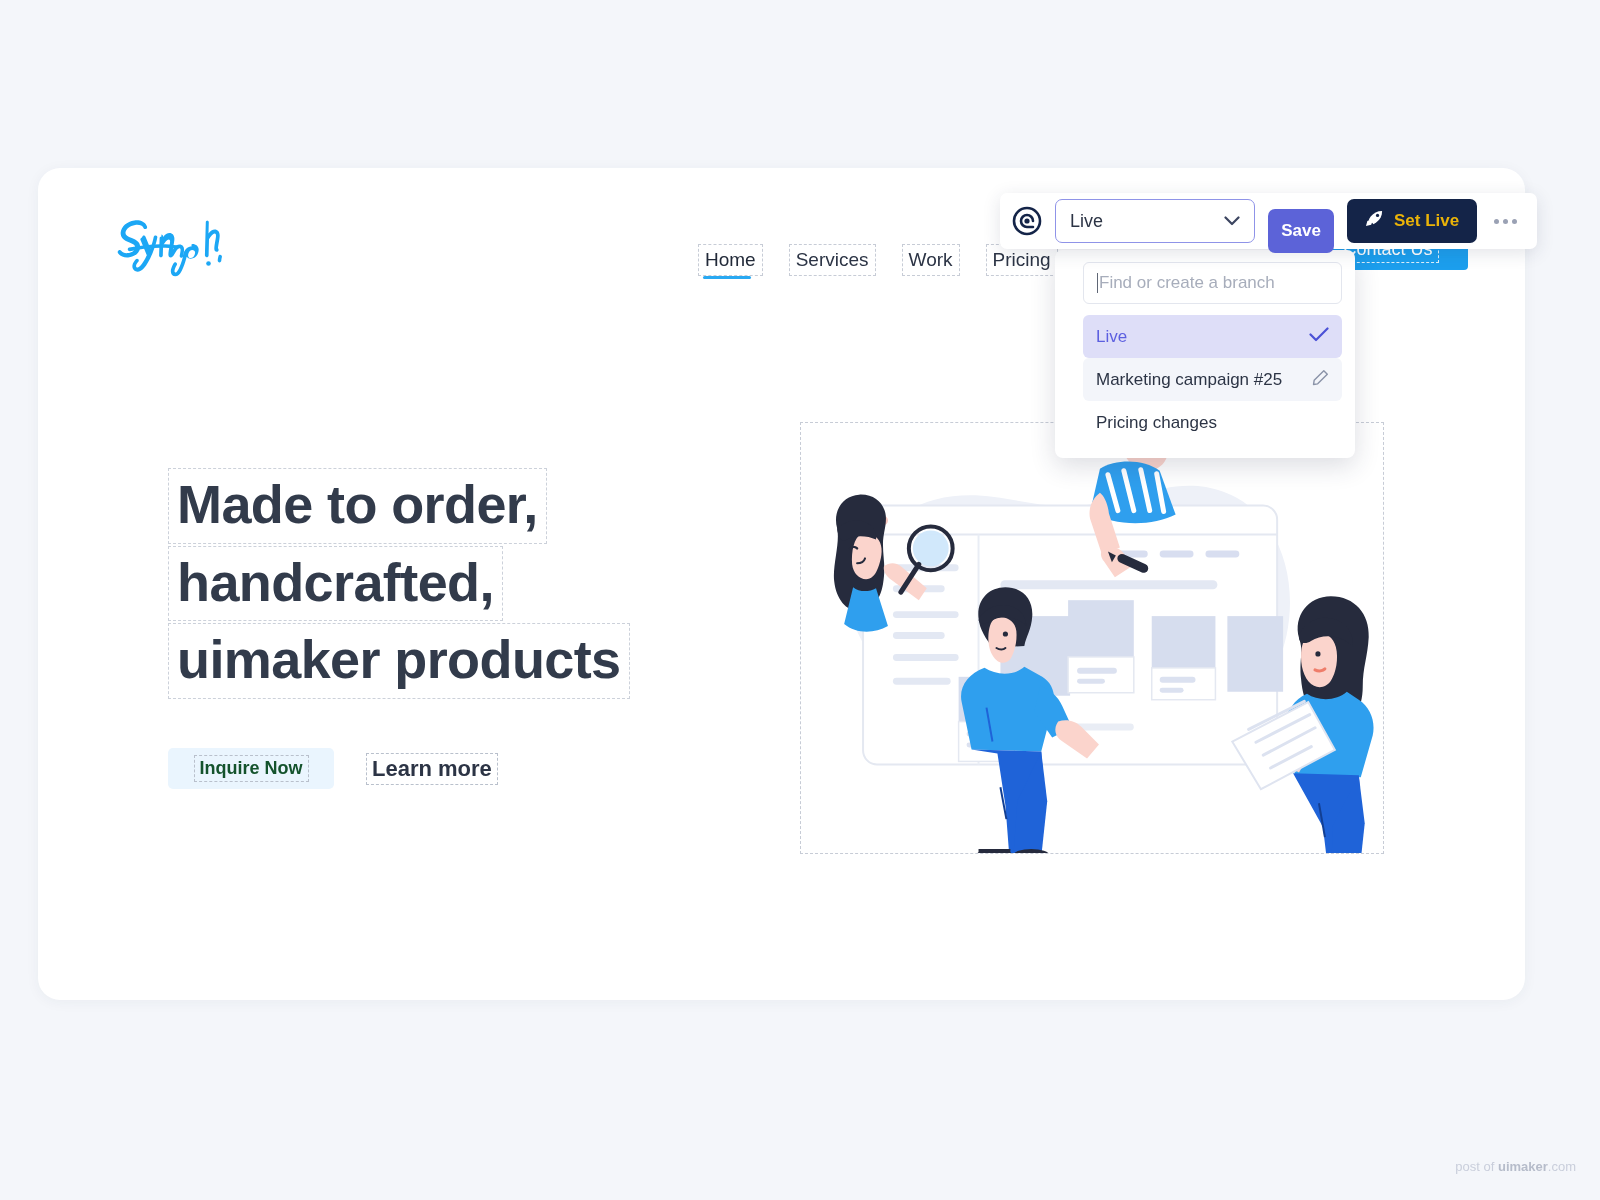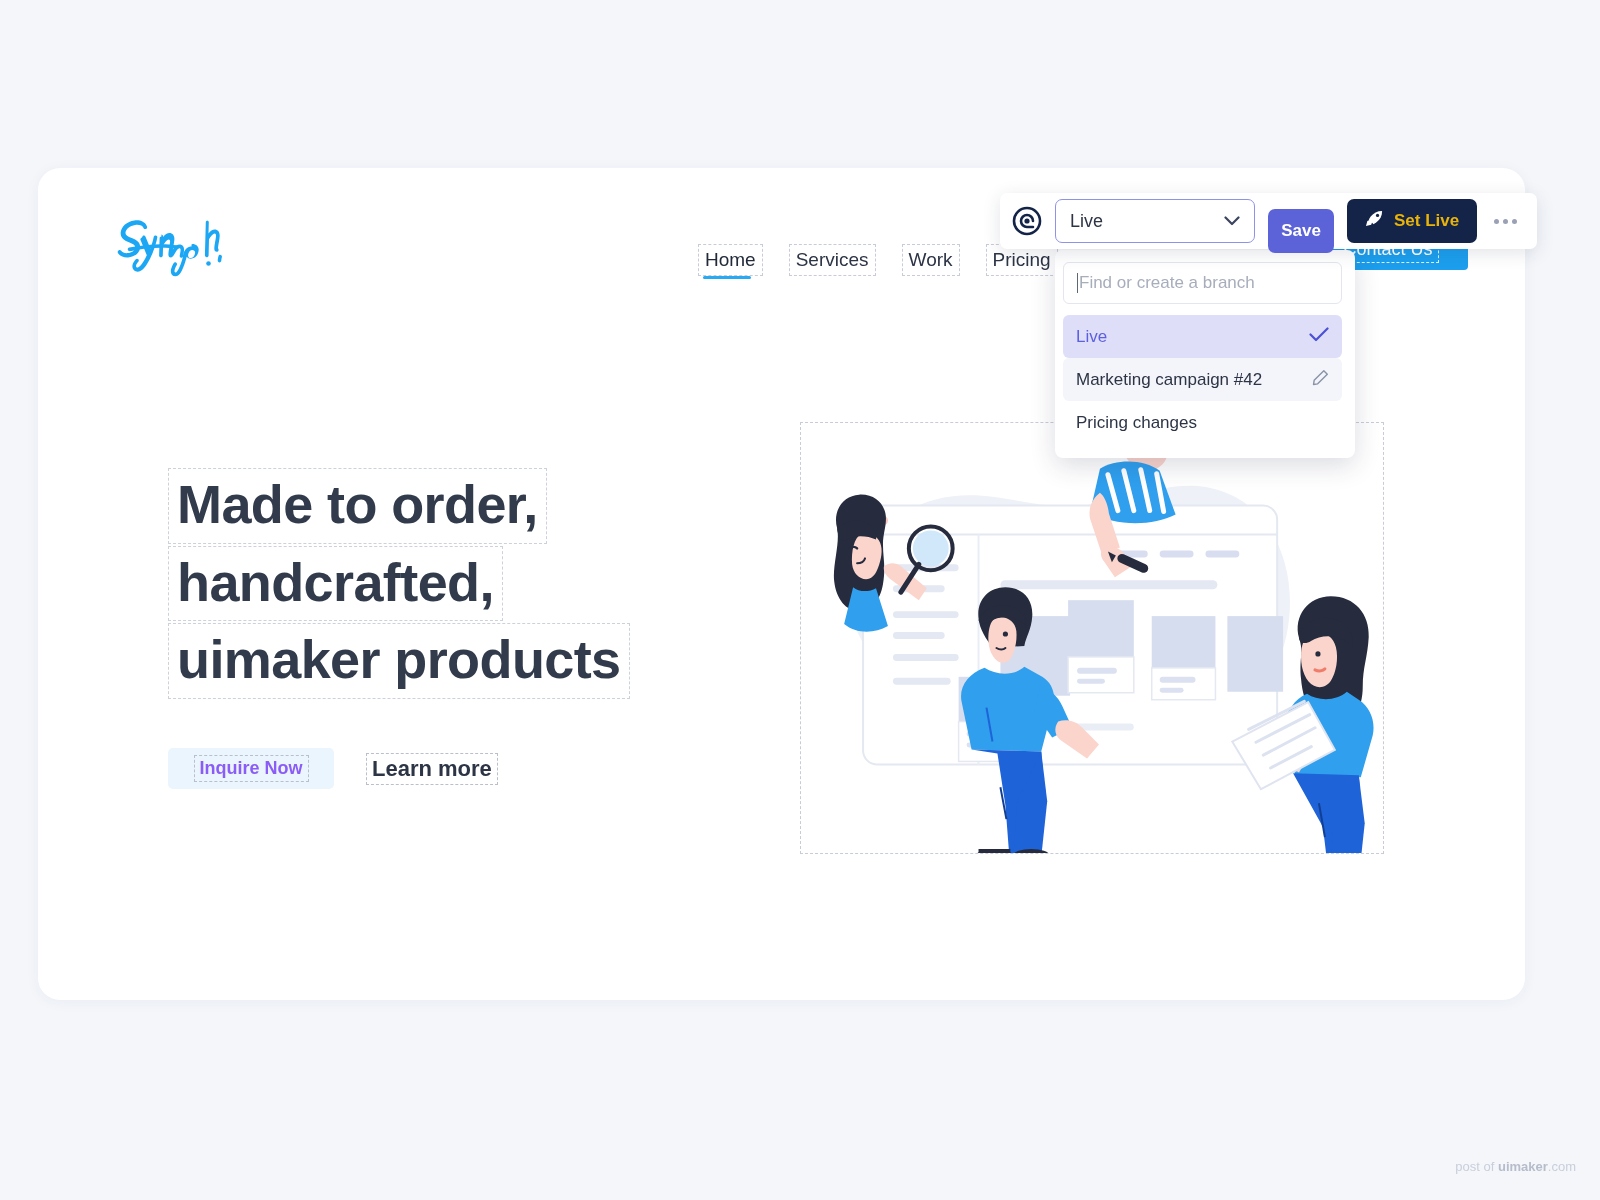--- a/index.html
+++ b/index.html
@@ -86,21 +86,21 @@
     position: absolute; left: 130px; top: 580px;
     display: flex; align-items: center; gap: 32px;
   }
   #inquire-btn {
     width: 166px; height: 41px;
     background: #eaf5fe;
     border-radius: 5px;
     display: flex; align-items: center; justify-content: center;
   }
   #inquire-btn .btn-label {
-    color: #8b5cf6; font-size: 18px; font-weight: 700;
+    color: #14532d; font-size: 18px; font-weight: 700;
     padding: 2px 5px; border: 1px dashed #b9c0cc; white-space: nowrap;
   }
   #learn-more .btn-label {
     color: #2c3445; font-size: 22px; font-weight: 700;
     padding: 2px 5px; border: 1px dashed #b9c0cc; white-space: nowrap;
     display: inline-block;
   }
 
   
   #illustration-slot {
@@ -154,21 +154,21 @@
   #more-btn i { width: 5px; height: 5px; border-radius: 50%; background: #9aa1b4; display: block; }
 
   
   #branch-dropdown {
     position: absolute;
     left: 1055px; top: 250px;
     width: 300px;
     background: #ffffff;
     border-radius: 8px;
     box-shadow: 0 8px 26px rgba(35,45,75,.16);
-    padding: 12px 13px 14px 8px;
+    padding: 12px 13px 14px 28px;
     z-index: 35;
   }
   #branch-search {
     width: 100%; height: 42px;
     border: 1px solid #e3e6ee;
     border-radius: 6px;
     display: flex; align-items: center;
     padding: 0 13px;
     position: relative;
     margin-bottom: 11px;
@@ -410,21 +410,21 @@
   <div class="branch-row selected">
     <span>Live</span>
     <span>
       <svg width="20" height="15" viewBox="0 0 20 15" aria-hidden="true">
         <path d="M1.5 7.5L7 13 18.5 1.5" fill="none" stroke="#4b51d6" stroke-width="2.2" stroke-linecap="round" stroke-linejoin="round"></path>
       </svg>
     </span>
   </div>
 
   <div class="branch-row hovered">
-    <span>Marketing campaign #42</span>
+    <span>Marketing campaign #25</span>
     <span>
       <svg width="17" height="17" viewBox="0 0 18 18" aria-hidden="true">
         <path d="M12.5 1.8l3.7 3.7L6 15.7l-4.4.7.7-4.4z" fill="none" stroke="#8a93a8" stroke-width="1.5" stroke-linejoin="round"></path>
       </svg>
     </span>
   </div>
 
   <div class="branch-row">
     <span>Pricing changes</span>
   </div>

